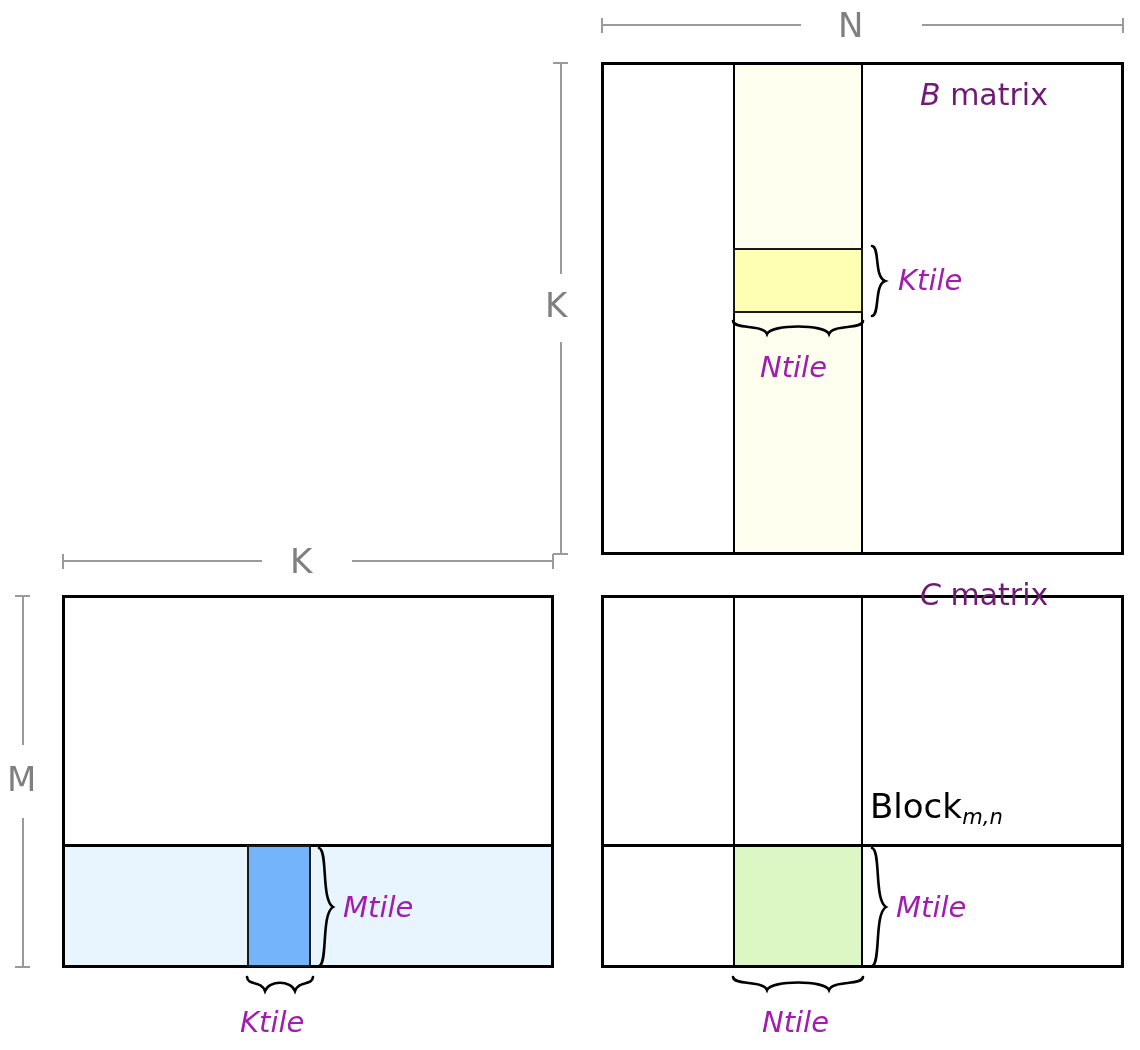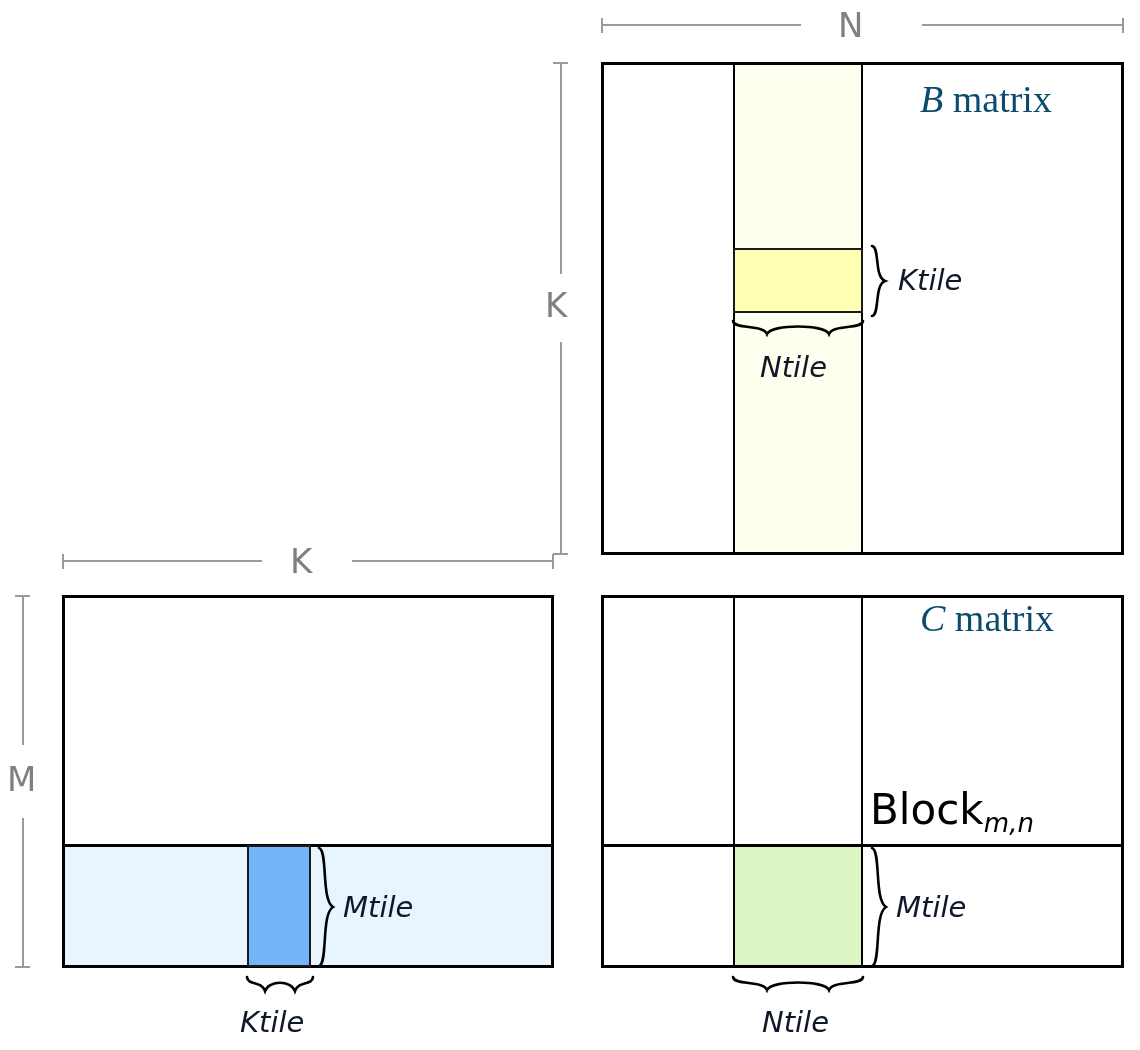--- a/index.html
+++ b/index.html
@@ -38,49 +38,48 @@
     position: absolute;
     background: #000000;
   }
   .rule-v-thin {
     position: absolute;
     background: #000000;
   }
   
   .mat-label {
     position: absolute;
-    font-size: 38px;
-    color: #0c4a6e;
-    white-space: nowrap;
-    line-height: 1;
-    font-family: Liberation Serif, serif;
+    font-size: 30px;
+    color: #701a75;
+    white-space: nowrap;
+    line-height: 1;
   }
   .mat-label .ital {
     font-style: italic;
   }
   .block-label {
     position: absolute;
-    font-size: 42px;
+    font-size: 34px;
     color: #000000;
     white-space: nowrap;
     line-height: 1;
   }
   .block-label sub {
     font-style: italic;
     font-size: 0.62em;
     vertical-align: baseline;
     position: relative;
     top: 0.30em;
     left: 0.01em;
   }
   .tile-label {
     position: absolute;
     font-size: 29px;
     font-style: italic;
-    color: #0f172a;
+    color: #a21caf;
     white-space: nowrap;
     line-height: 1;
   }
   
   .dim-label {
     position: absolute;
     font-size: 34px;
     color: #808080;
     white-space: nowrap;
     line-height: 1;
@@ -200,21 +199,21 @@
   <div class="rule-v-thin" style="left:733px; top:598px; width:2px; height:246px;"></div>
   <div class="rule-v-thin" style="left:861px; top:598px; width:2px; height:246px;"></div>
 
   <div class="rule-h" style="left:601px; top:844px; width:523px; height:3px;"></div>
 
   <div class="rule-v-thin" style="left:733px; top:847px; width:2px; height:118px;"></div>
   <div class="rule-v-thin" style="left:861px; top:847px; width:2px; height:118px;"></div>
 
   <div class="fill" style="left:735px; top:847px; width:126px; height:118px; background:#dcf6c4;"></div>
 
-  <div class="mat-label" style="left:920px; top:599px;">
+  <div class="mat-label" style="left:920px; top:580px;">
     <span class="ital">C</span><span> matrix</span>
   </div>
 
   <div class="block-label" style="left:870px; top:789px;">
     <span>Block</span><sub>m,n</sub>
   </div>
 
   <svg class="brace" style="left:868px; top:846px;" width="26" height="122" viewBox="0 0 26 122">
     <path d="M 4 2 C 13 4, 6 54, 18 61 C 6 68, 13 118, 4 120" fill="none" stroke="#000000" stroke-width="2.6" stroke-linecap="round"></path>
   </svg>

